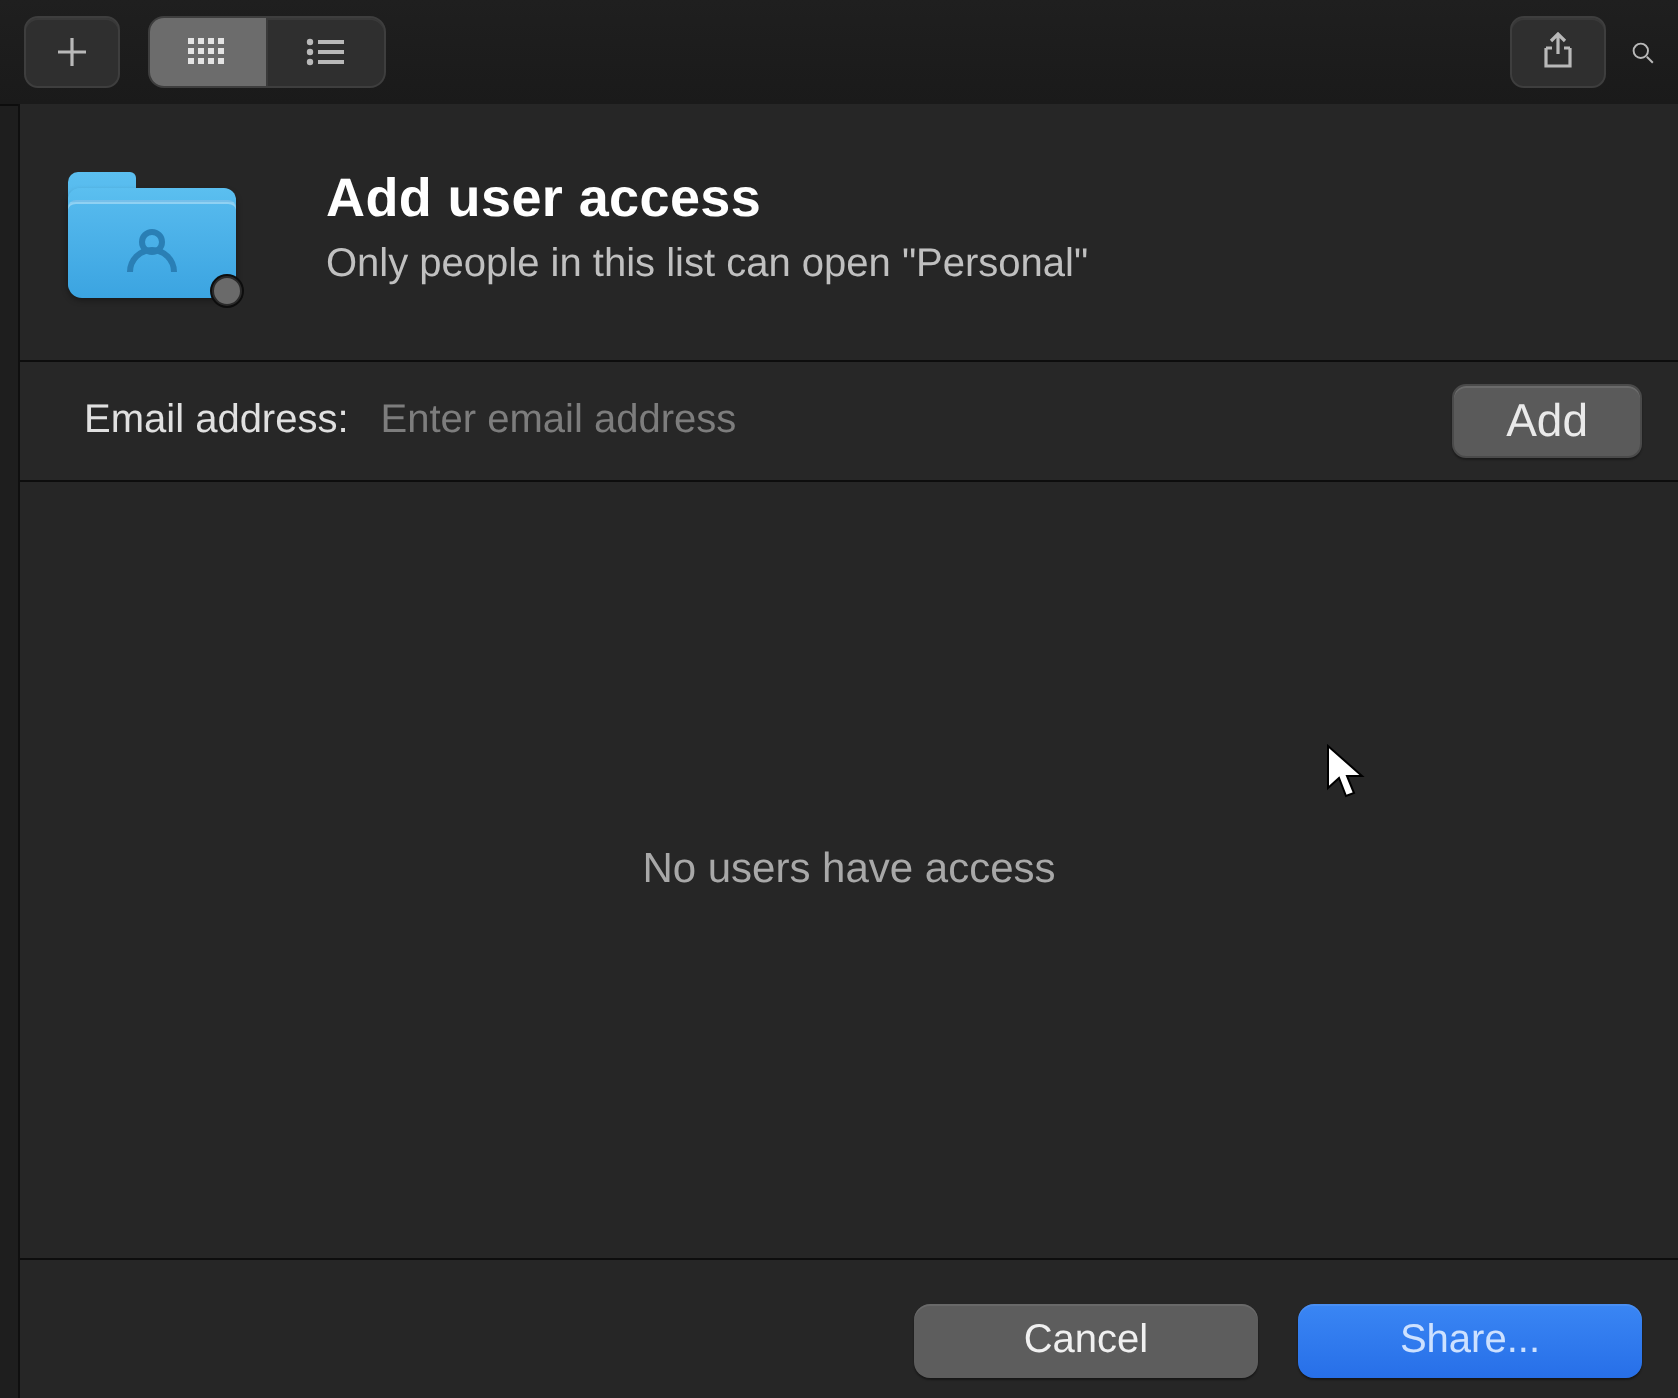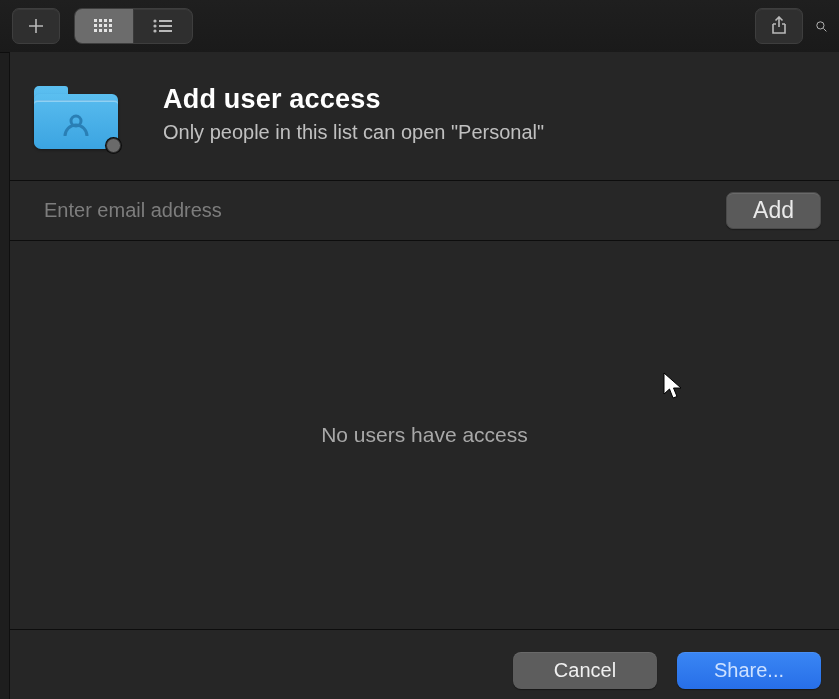--- a/index.html
+++ b/index.html
@@ -84,21 +84,21 @@
   .users-area{
     flex:1; display:flex; align-items:center; justify-content:center; font-size:21px;
     color:#a8a8a8; background:#262626;
   }
   .footer{
     border-top:1px solid var(--border);
     padding:22px 18px 10px 18px; display:flex; justify-content:flex-end; gap:20px;
     background:#262626;
   }
   .btn{
-    font-size:20px; padding:7px 0; width:144px; text-align:center; border-radius:8px;
+    font-size:20px; padding:7px 0; width:172px; text-align:center; border-radius:8px;
     border:none; cursor:default;
     box-shadow: 0 1px 1px rgba(0,0,0,0.4), inset 0 1px 0 rgba(255,255,255,0.08);
   }
   .btn-secondary{ background:#5d5d5d; color:#f0f0f0; }
   .btn-primary{ background:linear-gradient(#3a86f4,#276fe8); color:#cde1ff; }
   .cursor{
     position:absolute; left:663px; top:372px; pointer-events:none;
   }
 </style>
 </head>
@@ -175,20 +175,21 @@
         </svg>
         <div class="folder-badge"></div>
       </div>
       <div>
         <h1 class="sheet-title">Add user access</h1>
         <p class="sheet-sub">Only people in this list can open "Personal"</p>
       </div>
     </div>
 
     <div class="email-row">
+      <span class="email-label">Email address:</span>
       <input class="email-input" type="text" placeholder="Enter email address" style="">
       <button class="add-btn">Add</button>
     </div>
 
     <div class="users-area">
       <span>No users have access</span>
     </div>
 
     <div class="footer">
       <button class="btn btn-secondary">Cancel</button>

